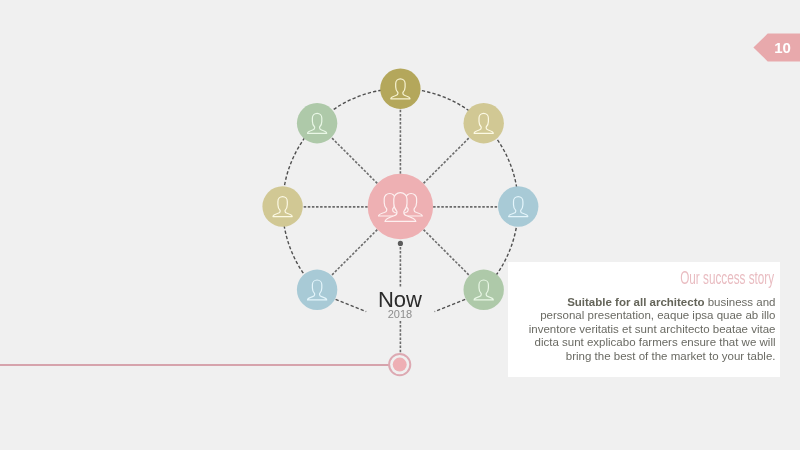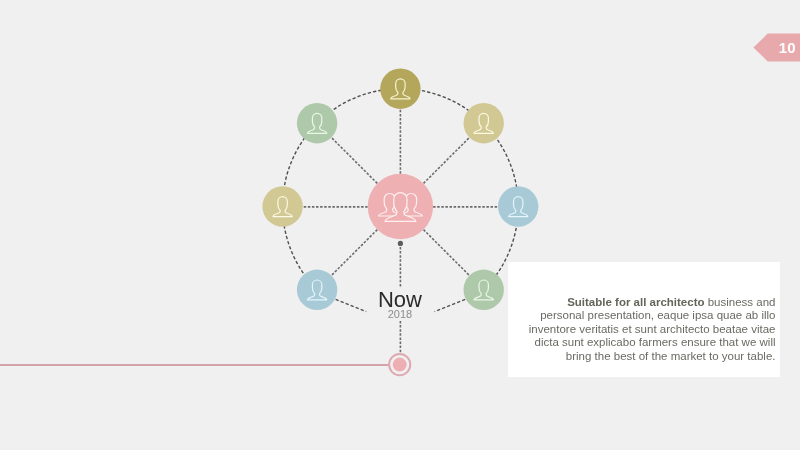--- a/index.html
+++ b/index.html
@@ -17,21 +17,21 @@
   .panel{position:absolute;left:508px;top:262px;width:271.5px;height:115px;background:#ffffff;}
   .panel-title-wrap{position:absolute;right:26.2px;top:270px;height:16px;overflow:visible;
                     text-align:right;line-height:16px;}
   .panel-title{display:inline-block;font-size:19px;color:#e9bcc1;font-weight:400;
                white-space:nowrap;transform:scaleX(0.617) translateZ(0);transform-origin:100% 50%;
                letter-spacing:0px;}
   .panel-body{position:absolute;left:525px;top:295.5px;width:250.5px;font-size:11.5px;
               line-height:13.5px;color:#6a6a63;text-align:right;transform:translateZ(0);}
   .panel-body b{font-weight:700;color:#65655a;}
 
-  .pageno-text{position:absolute;left:769.5px;width:26px;text-align:right;top:40.4px;
+  .pageno-text{position:absolute;left:769.5px;width:26px;text-align:center;top:40.4px;
                font-size:15px;font-weight:700;color:#fff;line-height:1;transform:translateZ(0);}
 </style>
 </head>
 <body>
 
 <div class="slide">
 
   <svg id="diagram" width="800" height="450" viewBox="0 0 800 450">
     <defs>
       <path id="person" d="M 0,-10 C 2.6,-10 4.7,-8 4.7,-5.3 L 4.7,-2 C 4.7,0.3 3.8,2.3 2.5,3.6 L 2.5,4.7 C 2.5,5.6 3.2,6.2 4.5,6.6 C 7.4,7.5 9.6,8.9 9.6,9.9 L -9.6,9.9 C -9.6,8.9 -7.4,7.5 -4.5,6.6 C -3.2,6.2 -2.5,5.6 -2.5,4.7 L -2.5,3.6 C -3.8,2.3 -4.7,0.3 -4.7,-2 L -4.7,-5.3 C -4.7,-8 -2.6,-10 0,-10 Z"></path>
@@ -112,15 +112,16 @@
       <path d="M767.7,33.6 L800,33.6 L800,61.4 L767.7,61.4 L753.4,47.5 Z" fill="#e8a9ac"></path>
     </g>
   </svg>
 
   <div class="nowlabel">Now</div>
   <div class="yearlabel">2018</div>
 
   <div class="pageno-text">10</div>
 
   <div class="panel"></div>
+  <div class="panel-title-wrap"><span class="panel-title">Our success story</span></div>
   <div class="panel-body"><b>Suitable for all architecto</b><span> business and personal presentation, eaque ipsa quae ab illo inventore veritatis et sunt architecto beatae vitae dicta sunt explicabo farmers ensure that we will bring the best of the market to your table.</span></div>
 
 </div>
 
 </body></html>

